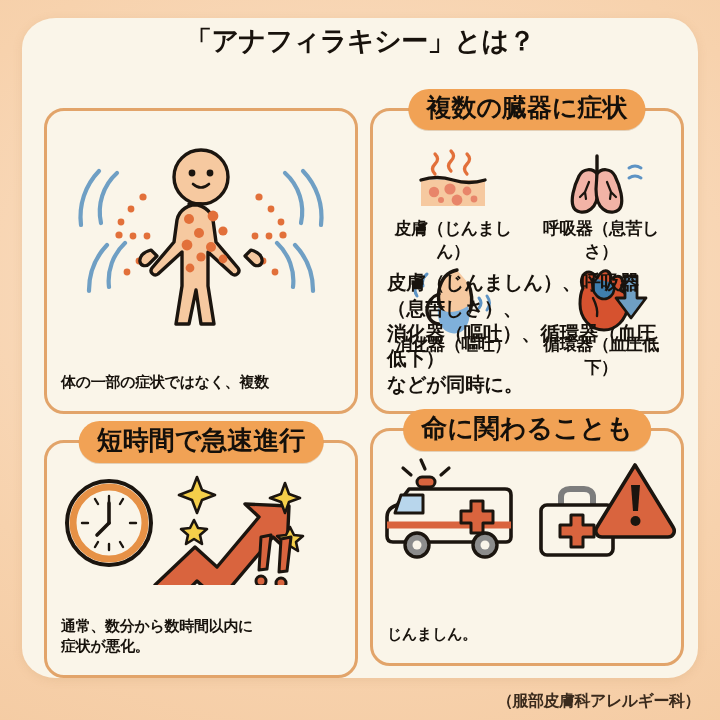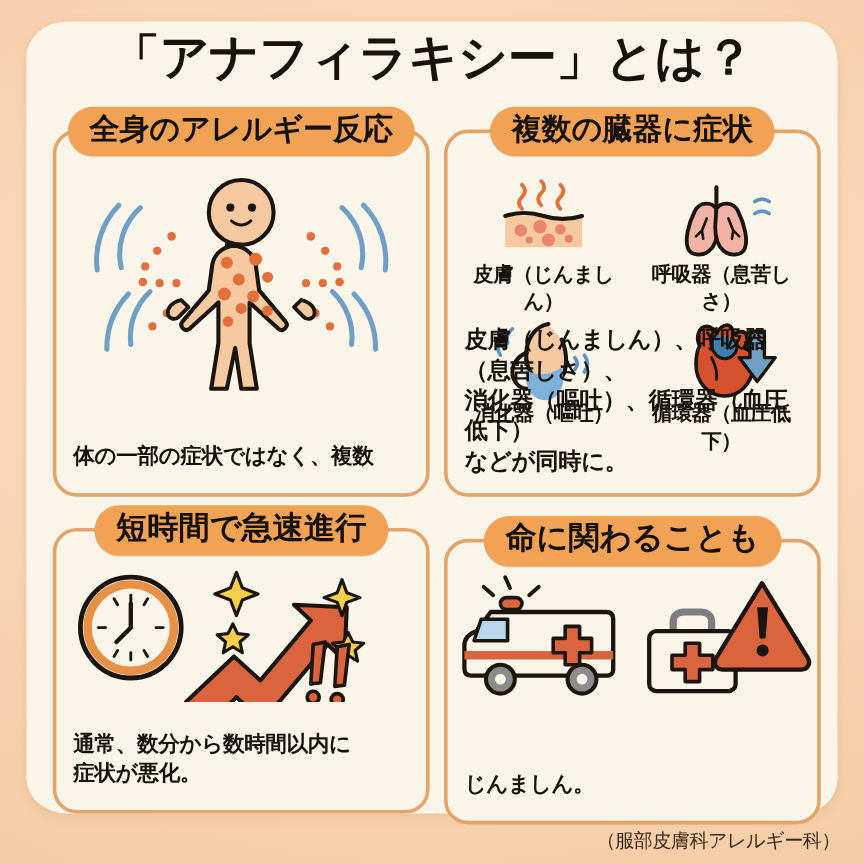--- a/index.html
+++ b/index.html
@@ -19,96 +19,95 @@
     position:absolute;left:22px;top:18px;width:676px;height:660px;
     background:#faf5e9;
     border-radius:34px 30px 30px 34px/30px 34px 30px 30px;
     box-shadow:0 2px 10px rgba(190,140,90,.18);
   }
   .title-wrap{
     position:absolute;left:0;top:26px;width:720px;text-align:center;
   }
   .title{
     display:inline-block;position:relative;
-    font-size:41px;line-height:1.12;font-weight:bold;color:#18120c;
+    font-size:27px;line-height:1.12;font-weight:bold;color:#18120c;
     letter-spacing:-.5px;
     font-family:Liberation Sans, sans-serif;
   }
   .title .hl{
     position:relative;display:inline-block;
   }
   .title .hl::after{
     content:"";position:absolute;left:-4px;right:-4px;bottom:2px;height:15px;
     background:#f8c18a;border-radius:7px;z-index:-1;
   }
   
   .card{
     position:absolute;
     background:#faf5e9;
     border:3px solid #e2a46a;
     border-radius:20px;
   }
   .card.c1{left:44px;  top:108px; width:308px;height:300px;}
   .card.c2{left:370px; top:108px; width:308px;height:300px;}
   .card.c3{left:44px;  top:440px; width:308px;height:232px;}
-  .card.c4{left:370px; top:449px; width:308px;height:232px;}
+  .card.c4{left:370px; top:428px; width:308px;height:232px;}
 
   .badge{
     position:absolute;left:50%;transform:translateX(-50%);top:-22px;
     background:#f2a css;
     background:#f1a košice;
     background:#f1a255;
     color:#14100b;font-weight:bold;
     padding:5px 18px 7px;border-radius:22px;white-space:nowrap;
     font-size:26px;line-height:1.15;
     box-shadow:0 1px 0 rgba(160,100,40,.25);
   }
   .card.c1 .badge,.card.c2 .badge{font-size:25px;}
   .card.c3 .badge,.card.c4 .badge{font-size:26px;}
 
   .art{position:absolute;left:0;right:0;}
   .body-text{
     position:absolute;left:14px;right:10px;
-    font-size:18px;line-height:1.33;font-weight:bold;color:#17120c;
+    font-size:15px;line-height:1.33;font-weight:bold;color:#17120c;
     letter-spacing:-.3px;
   }
   .card.c1 .body-text{bottom:18px;}
   .card.c2 .body-text{bottom:14px;font-size:19.5px;line-height:1.3;}
   .card.c3 .body-text{bottom:18px;}
   .card.c4 .body-text{bottom:18px;}
 
   
   .organs{position:absolute;left:6px;top:36px;width:296px;}
   .orow{display:flex;}
   .ocell{width:148px;text-align:center;}
   .ocell .glyph{height:72px;display:flex;align-items:center;justify-content:center;}
   .ocell .olabel{
     font-size:17px;font-weight:bold;color:#17120c;margin-top:-2px;letter-spacing:-.5px;
   }
   .credit{
     position:absolute;right:20px;bottom:8px;
-    font-size:16px;font-weight:normal;color:#3a2a1c;letter-spacing:-.5px;
+    font-size:16px;font-weight:bold;color:#3a2a1c;letter-spacing:-.5px;
   }
   svg{display:block;}
 </style>
 </head>
 <body>
 
 <div id="poster">
 
   <div class="paper"></div>
 
   <div class="title-wrap">
     <div class="title">
       <span>「</span><span class="hl">アナフィラキシー</span><span>」とは？</span>
     </div>
   </div>
 
   <div class="card c1">
-    <div class="badge">全身のアレルギー反応</div>
     <div class="art" style="top:26px;height:190px;">
       <svg width="308" height="190" viewBox="0 0 308 190">
         <g fill="none" stroke="#6f9fc4" stroke-width="4.2" stroke-linecap="round">
           <path d="M70 36 A52 52 0 0 0 54 86"></path>
           <path d="M52 34 A66 66 0 0 0 34 88"></path>
           <path d="M78 106 A52 52 0 0 0 62 150"></path>
           <path d="M60 108 A66 66 0 0 0 42 154"></path>
           <path d="M238 36 A52 52 0 0 1 254 86"></path>
           <path d="M256 34 A66 66 0 0 1 274 88"></path>
           <path d="M230 106 A52 52 0 0 1 246 150"></path>

